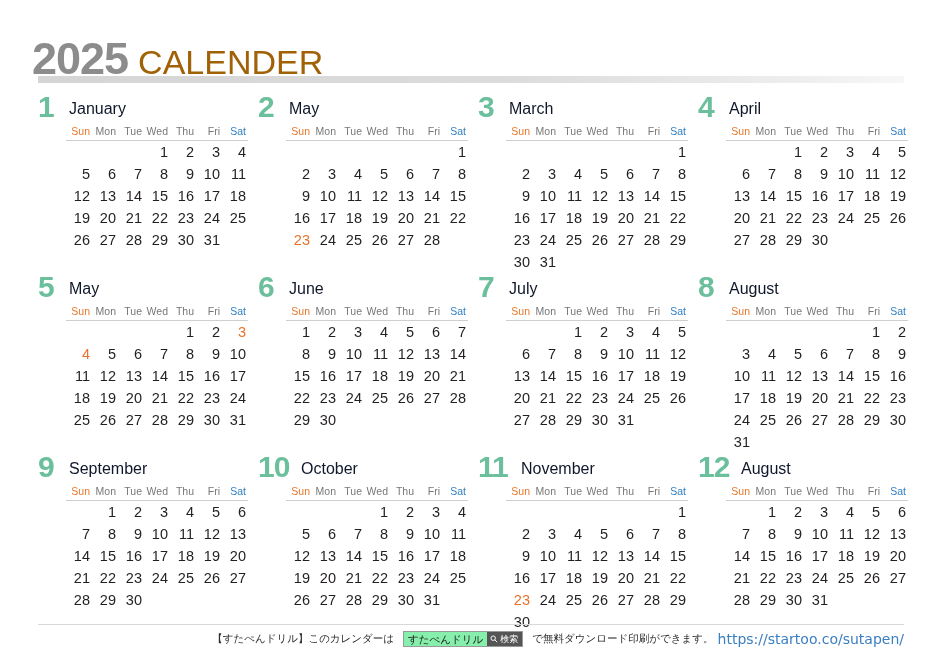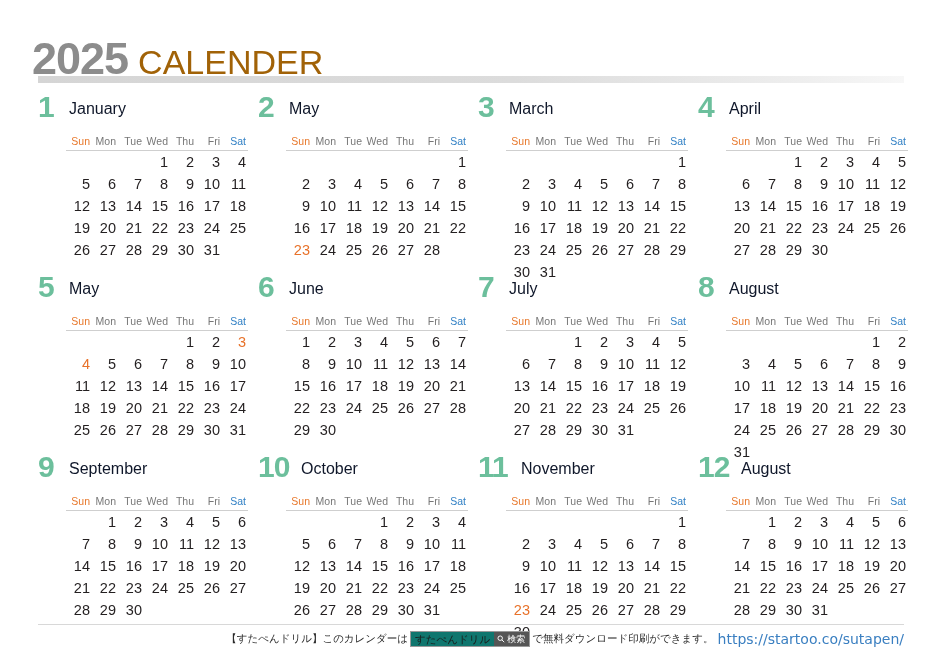--- a/index.html
+++ b/index.html
@@ -91,21 +91,21 @@
   .month-num.wide { min-width: 38px; }
   .month-name {
     font-size: 16px;
     color: #0f172a;
     line-height: 22px;
     margin-left: 5px;
     font-weight: normal;
   }
   table.cal {
     border-collapse: collapse;
-    margin-top: 13px;
+    margin-top: 3px;
     margin-left: 28px;
     width: 182px;
     table-layout: fixed;
   }
   table.cal th {
     font-size: 10.5px;
     font-weight: normal;
     color: #777777;
     text-align: right;
     padding: 0 2px 2px 0;
@@ -150,22 +150,22 @@
     color: #2a2a2a;
     white-space: nowrap;
     font-family: "DejaVu Sans", "Liberation Sans", sans-serif;
   }
   #footer .ftxt { letter-spacing: 0px; }
   #search-box {
     display: inline-flex;
     align-items: stretch;
     border: 1px solid #999999;
     height: 14px;
-    margin: 0 2px;
-    background: #0f766e;
+    margin: 0 9px;
+    background: #86efac;
     vertical-align: middle;
   }
   #search-term {
     padding: 0 4px;
     font-size: 10.5px;
     line-height: 14px;
     color: #1a1a1a;
   }
   #search-btn {
     background: #555555;

